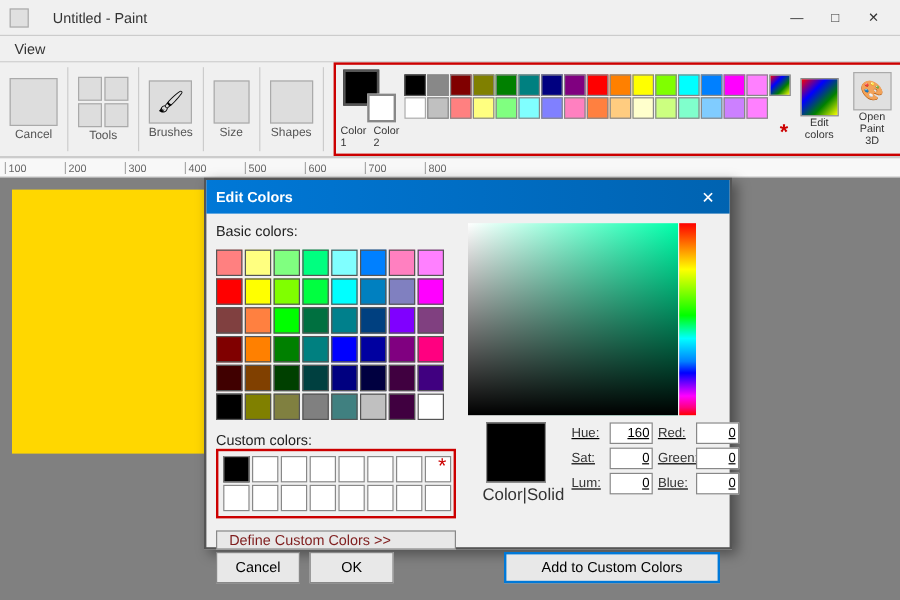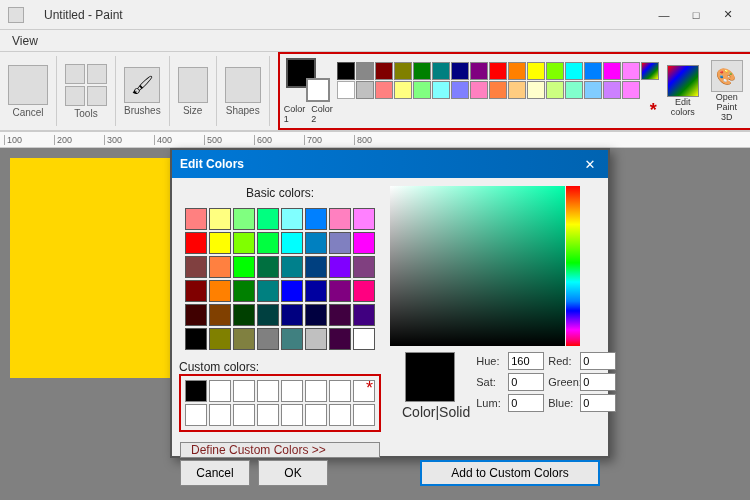--- a/index.html
+++ b/index.html
@@ -188,21 +188,20 @@
       flex-direction: row;
       padding: 8px;
       gap: 10px;
       height: calc(100% - 28px);
     }
     .dialog-left {
       width: 200px;
       display: flex;
       flex-direction: column;
       gap: 6px;
-      align-items: center;
     }
     .section-label {
       font-size: 12px;
       color: #222;
       margin-bottom: 2px;
     }
     .basic-colors-grid {
       display: grid;
       grid-template-columns: repeat(8, 22px);
       gap: 2px;
@@ -282,38 +281,39 @@
       width: 50px;
       height: 50px;
       background: black;
       border: 1px solid #888;
     }
     .color-inputs {
       display: flex;
       flex-direction: column;
       gap: 3px;
       flex: 1;
+      text-decoration: underline;
     }
     .color-input-row {
       display: flex;
       align-items: center;
       gap: 4px;
     }
     .color-input-label {
       font-size: 11px;
       color: #333;
       width: 28px;
     }
     .color-input-field {
       width: 36px;
       height: 18px;
       border: 1px solid #888;
       background: white;
       font-size: 11px;
-      text-align: left;
+      text-align: right;
       padding: 0 2px;
     }
 
     
     .dialog-buttons {
       display: flex;
       gap: 8px;
       padding: 4px 8px 8px;
       justify-content: flex-start;
       align-items: center;

